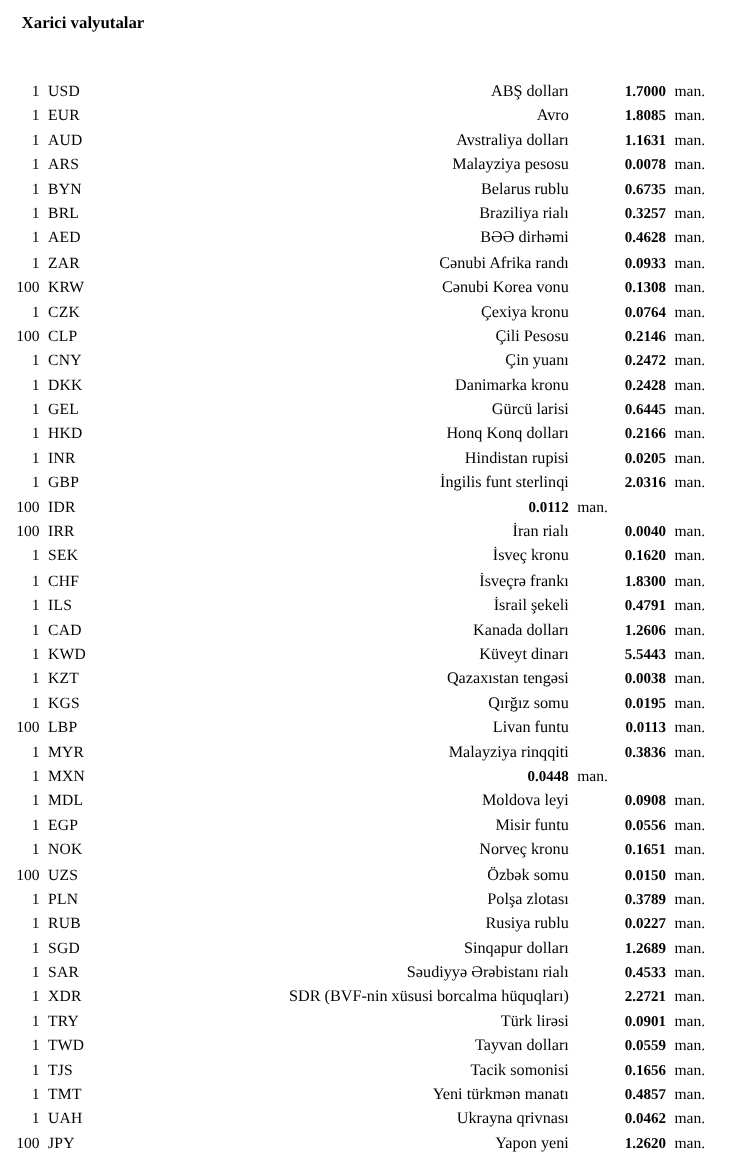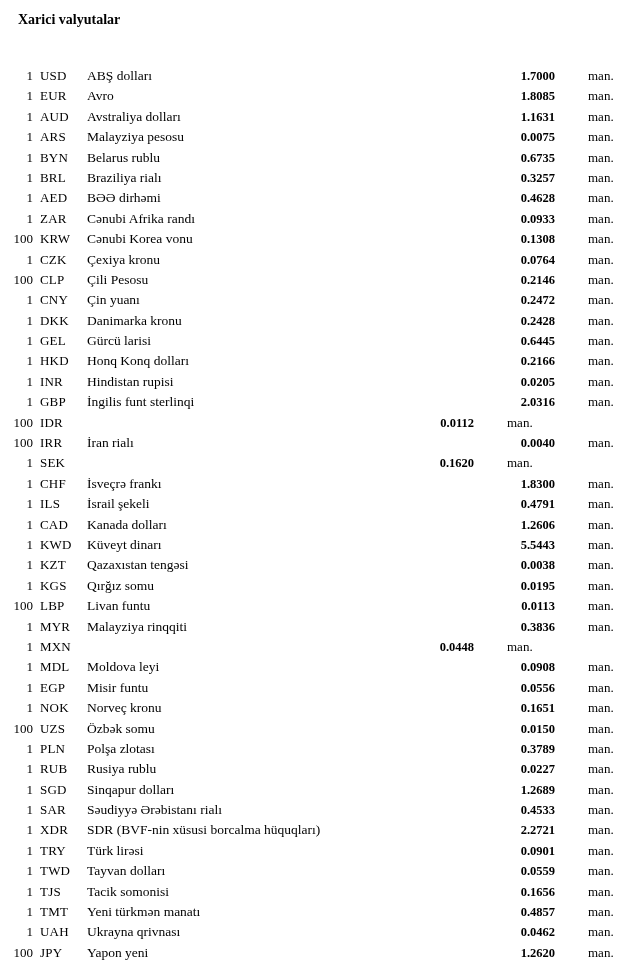--- a/index.html
+++ b/index.html
@@ -40,33 +40,32 @@
     text-align: right;
     font-size: 13px;
   }
   .code {
     text-align: left;
     font-size: 13px;
     letter-spacing: 0.2px;
     margin-top: 38px;
   }
   .name {
-    text-align: left;
+    text-align: right;
     white-space: nowrap;
     overflow: hidden;
   }
   .rate {
     text-align: right;
     font-weight: bold;
     font-size: 12.5px;
   }
   .unit {
     text-align: left;
     font-size: 13px;
-    margin-left: 26px;
   }
 </style>
 </head>
 <body>
 
 <div class="page">
   <h1 class="doc-title">Xarici valyutalar</h1>
   <div class="rows">
       <div class="row">
         <span class="qty">1</span>
@@ -86,21 +85,21 @@
         <span class="qty">1</span>
         <span class="code">AUD</span>
         <span class="name">Avstraliya dolları</span>
         <span class="rate">1.1631</span>
         <span class="unit">man.</span>
       </div>
       <div class="row">
         <span class="qty">1</span>
         <span class="code">ARS</span>
         <span class="name">Malayziya pesosu</span>
-        <span class="rate">0.0075</span>
+        <span class="rate">0.0078</span>
         <span class="unit">man.</span>
       </div>
       <div class="row">
         <span class="qty">1</span>
         <span class="code">BYN</span>
         <span class="name">Belarus rublu</span>
         <span class="rate">0.6735</span>
         <span class="unit">man.</span>
       </div>
       <div class="row">
@@ -196,20 +195,21 @@
       <div class="row">
         <span class="qty">100</span>
         <span class="code">IRR</span>
         <span class="name">İran rialı</span>
         <span class="rate">0.0040</span>
         <span class="unit">man.</span>
       </div>
       <div class="row">
         <span class="qty">1</span>
         <span class="code">SEK</span>
+        <span class="name">İsveç kronu</span>
         <span class="rate">0.1620</span>
         <span class="unit">man.</span>
       </div>
       <div class="row">
         <span class="qty">1</span>
         <span class="code">CHF</span>
         <span class="name">İsveçrə frankı</span>
         <span class="rate">1.8300</span>
         <span class="unit">man.</span>
       </div>

